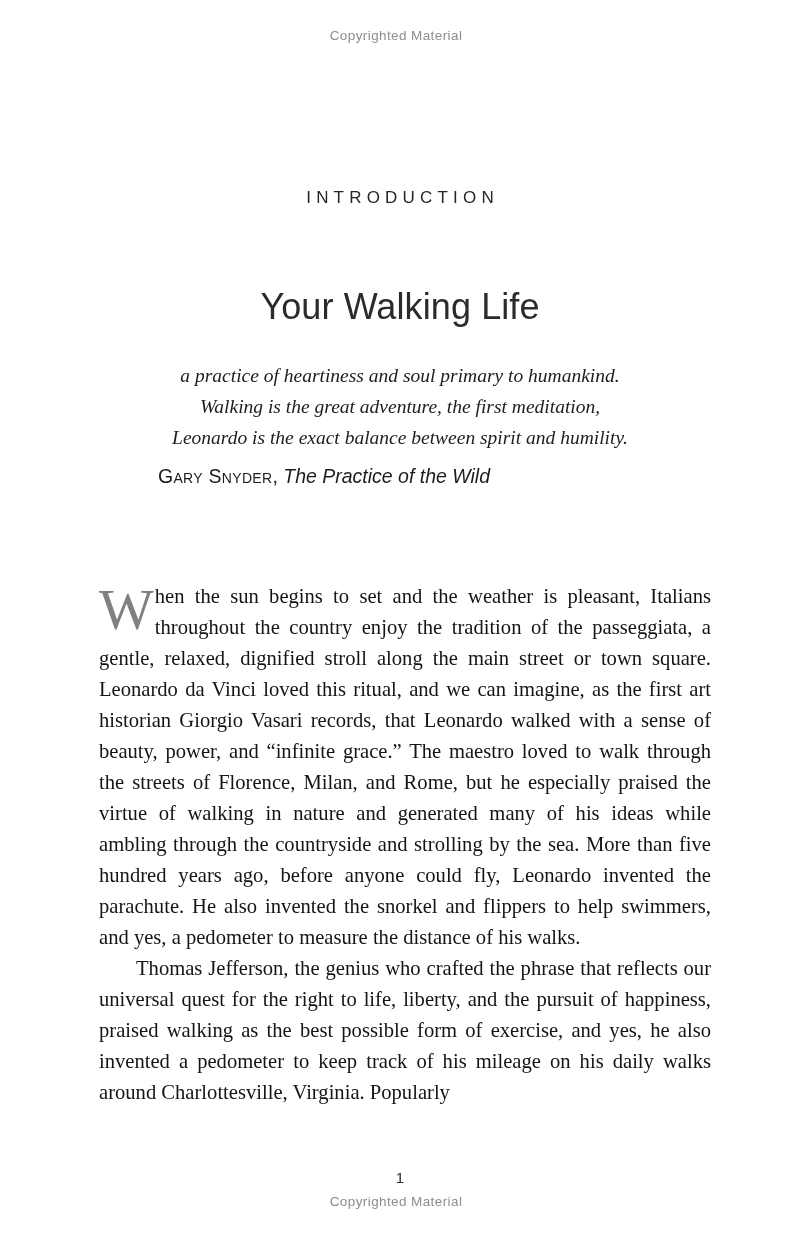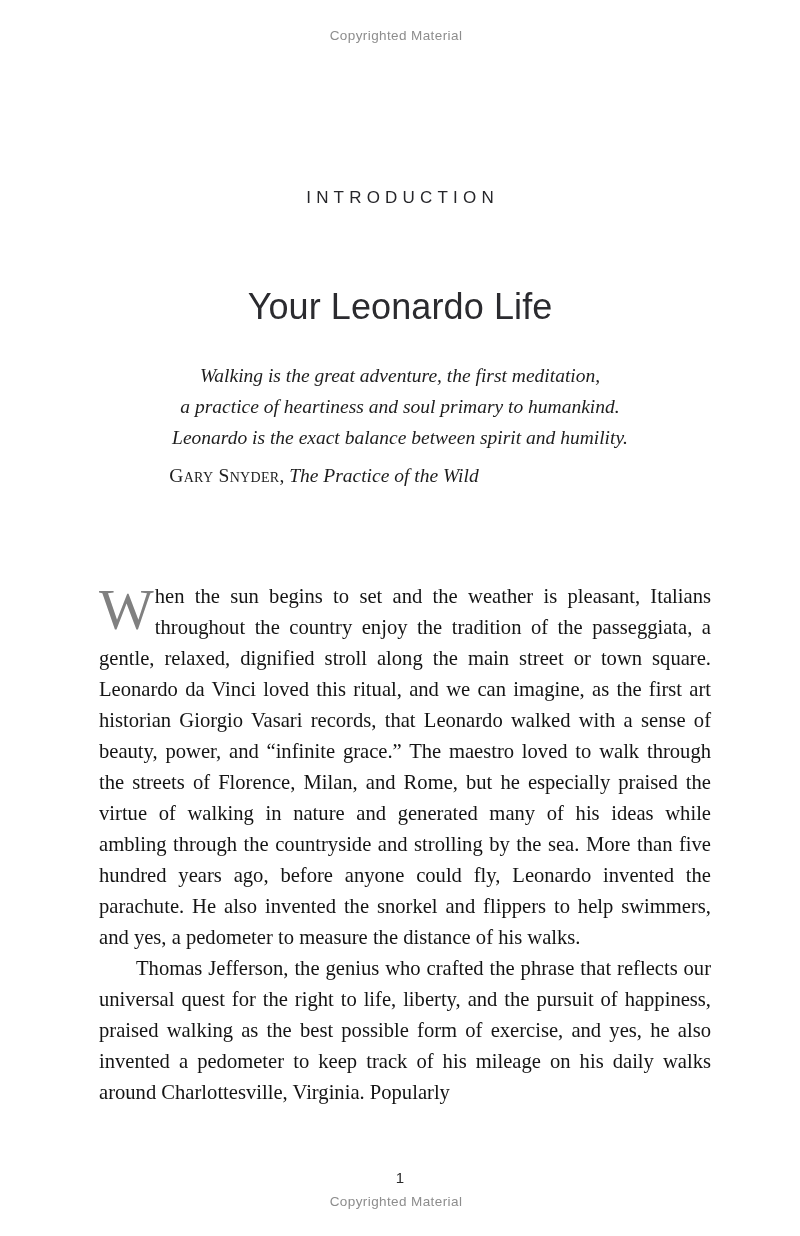--- a/index.html
+++ b/index.html
@@ -83,21 +83,21 @@
     color: #1d1d1d;
     white-space: nowrap;
   }
 
   .attribution {
     position: absolute;
     left: 0;
     top: 465px;
     width: 648px;
     text-align: center;
-    font-family: Liberation Serif, serif;
+    font-family: Liberation Sans, sans-serif;
     font-size: 19.5px;
     color: #1d1d1d;
     white-space: nowrap;
   }
   .attribution .author {
     font-variant: small-caps;
     font-style: normal;
     letter-spacing: 0.3px;
   }
   .attribution .work {
@@ -153,25 +153,25 @@
 </style>
 </head>
 <body>
 
 <div class="page">
 
   <div class="watermark watermark-top">Copyrighted Material</div>
 
   <div class="eyebrow">INTRODUCTION</div>
 
-  <h1 class="chapter-title">Your Leonardo Life</h1>
+  <h1 class="chapter-title">Your Walking Life</h1>
 
   <div class="epigraph">
+    <div class="epigraph-line">a practice of heartiness and soul primary to humankind.</div>
     <div class="epigraph-line">Walking is the great adventure, the first meditation,</div>
-    <div class="epigraph-line">a practice of heartiness and soul primary to humankind.</div>
     <div class="epigraph-line">Leonardo is the exact balance between spirit and humility.</div>
   </div>
 
   <div class="attribution">
     <span class="author">Gary Snyder</span><span>, </span><span class="work">The Practice of the Wild</span>
   </div>
 
   <div class="body-copy">
     <p class="para has-dropcap">
       <span class="dropcap">W</span><span>hen the sun begins to set and the weather is pleasant, Italians throughout the country enjoy the tradition of the passeggiata, a gentle, relaxed, dignified stroll along the main street or town square. Leonardo da Vinci loved this ritual, and we can imagine, as the first art historian Giorgio Vasari records, that Leonardo walked with a sense of beauty, power, and “infinite grace.” The maestro loved to walk through the streets of Florence, Milan, and Rome, but he especially praised the virtue of walking in nature and generated many of his ideas while ambling through the countryside and strolling by the sea. More than five hundred years ago, before anyone could fly, Leonardo invented the parachute. He also invented the snorkel and flippers to help swimmers, and yes, a pedometer to measure the distance of his walks.</span>

